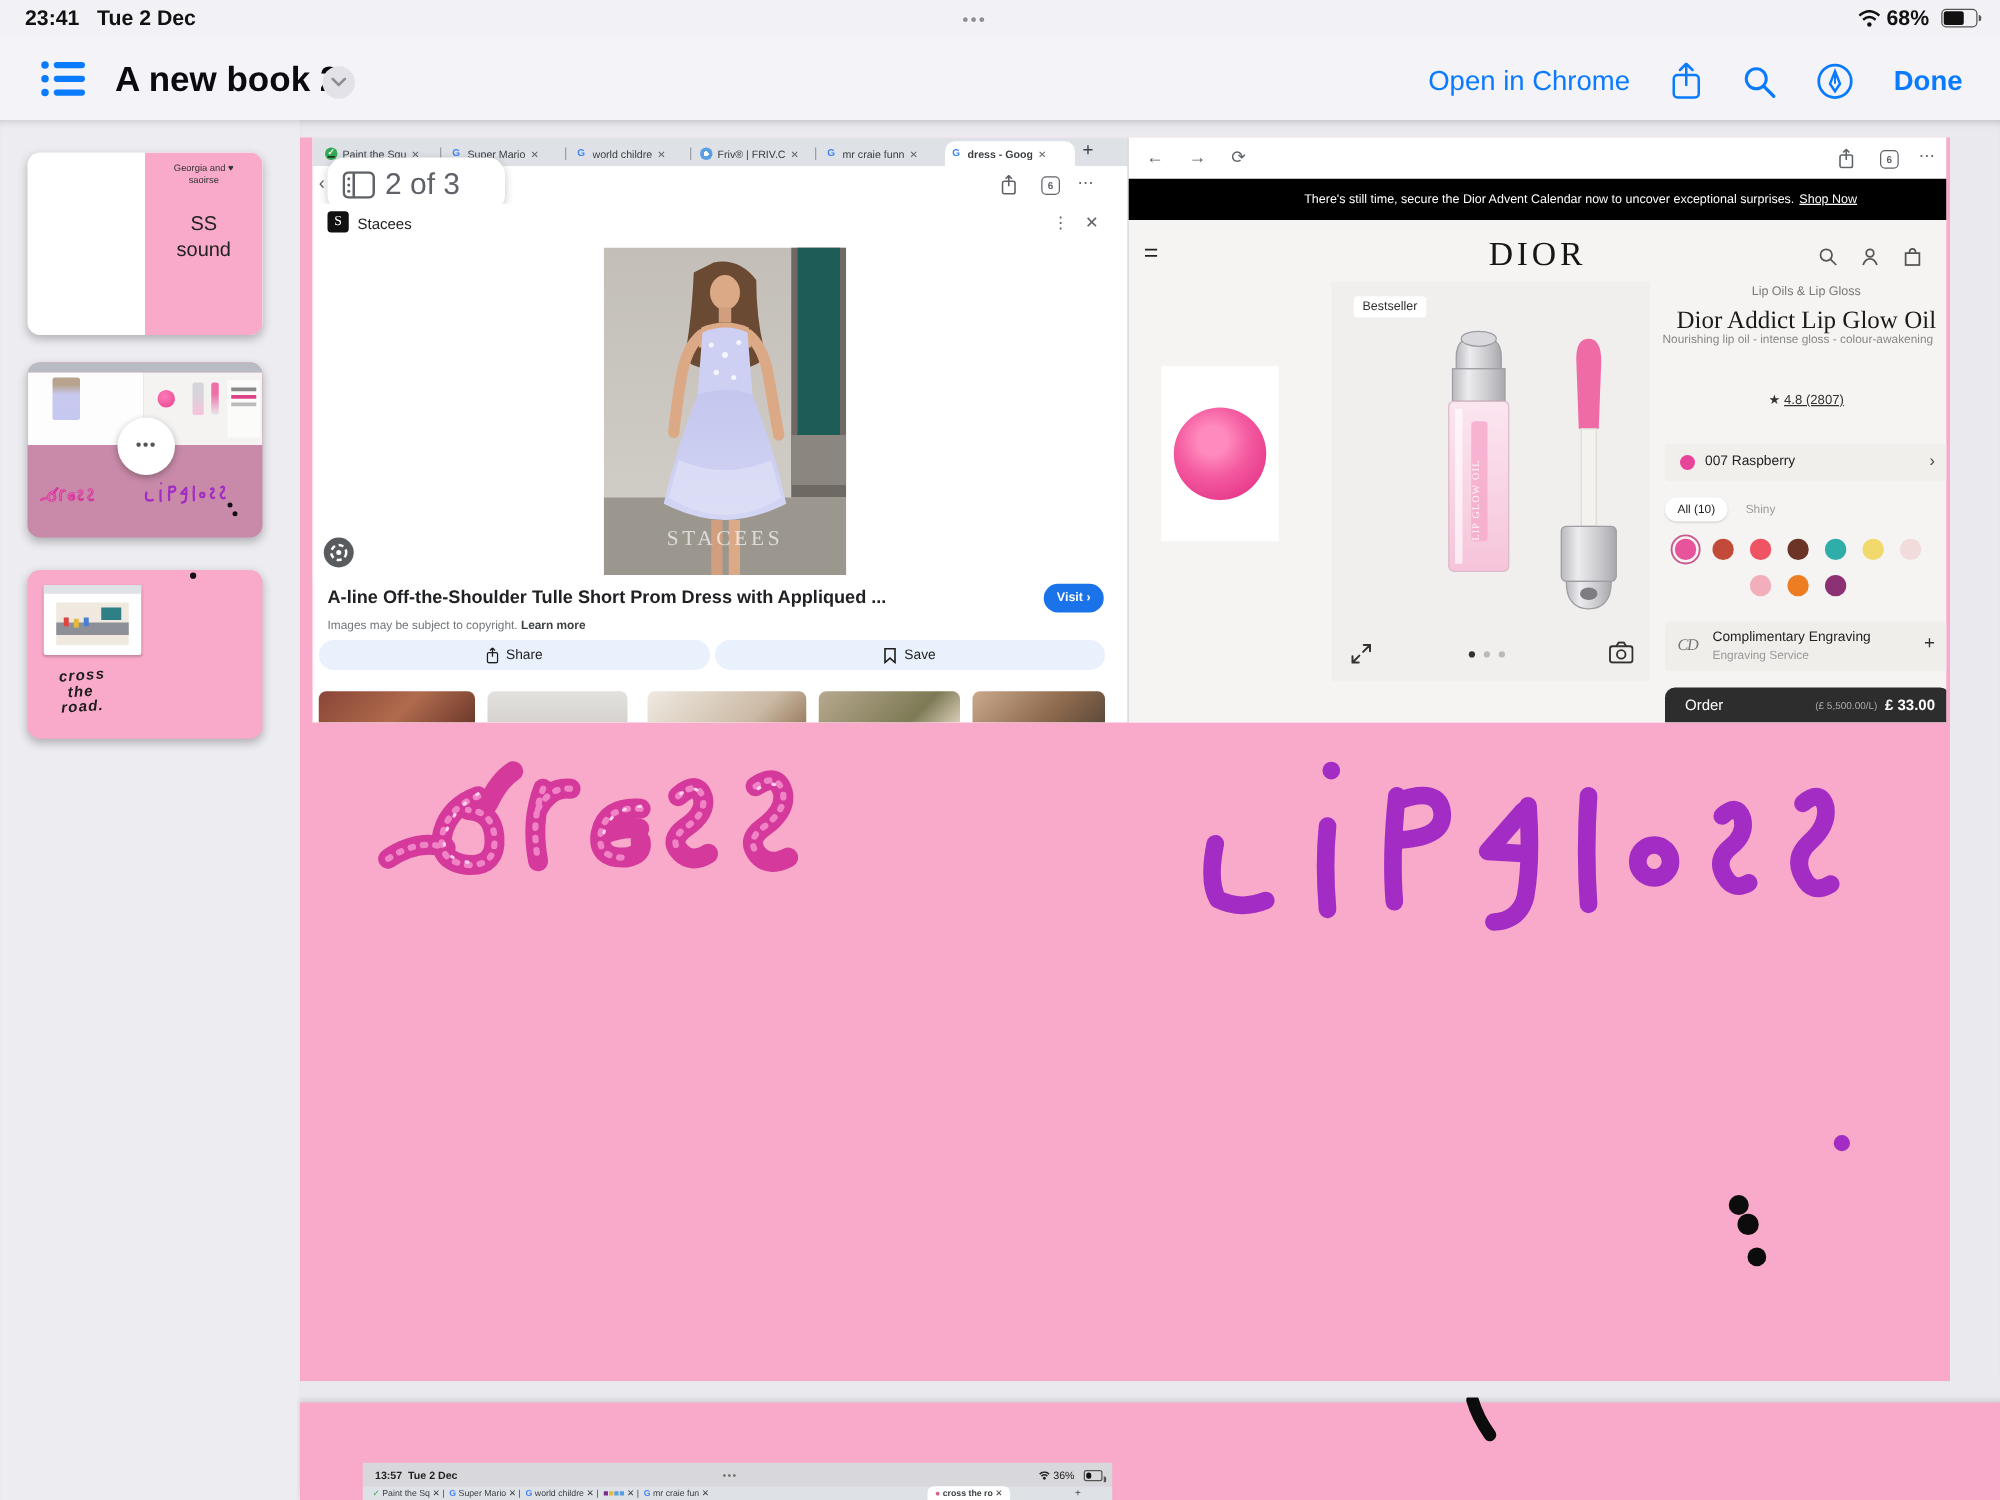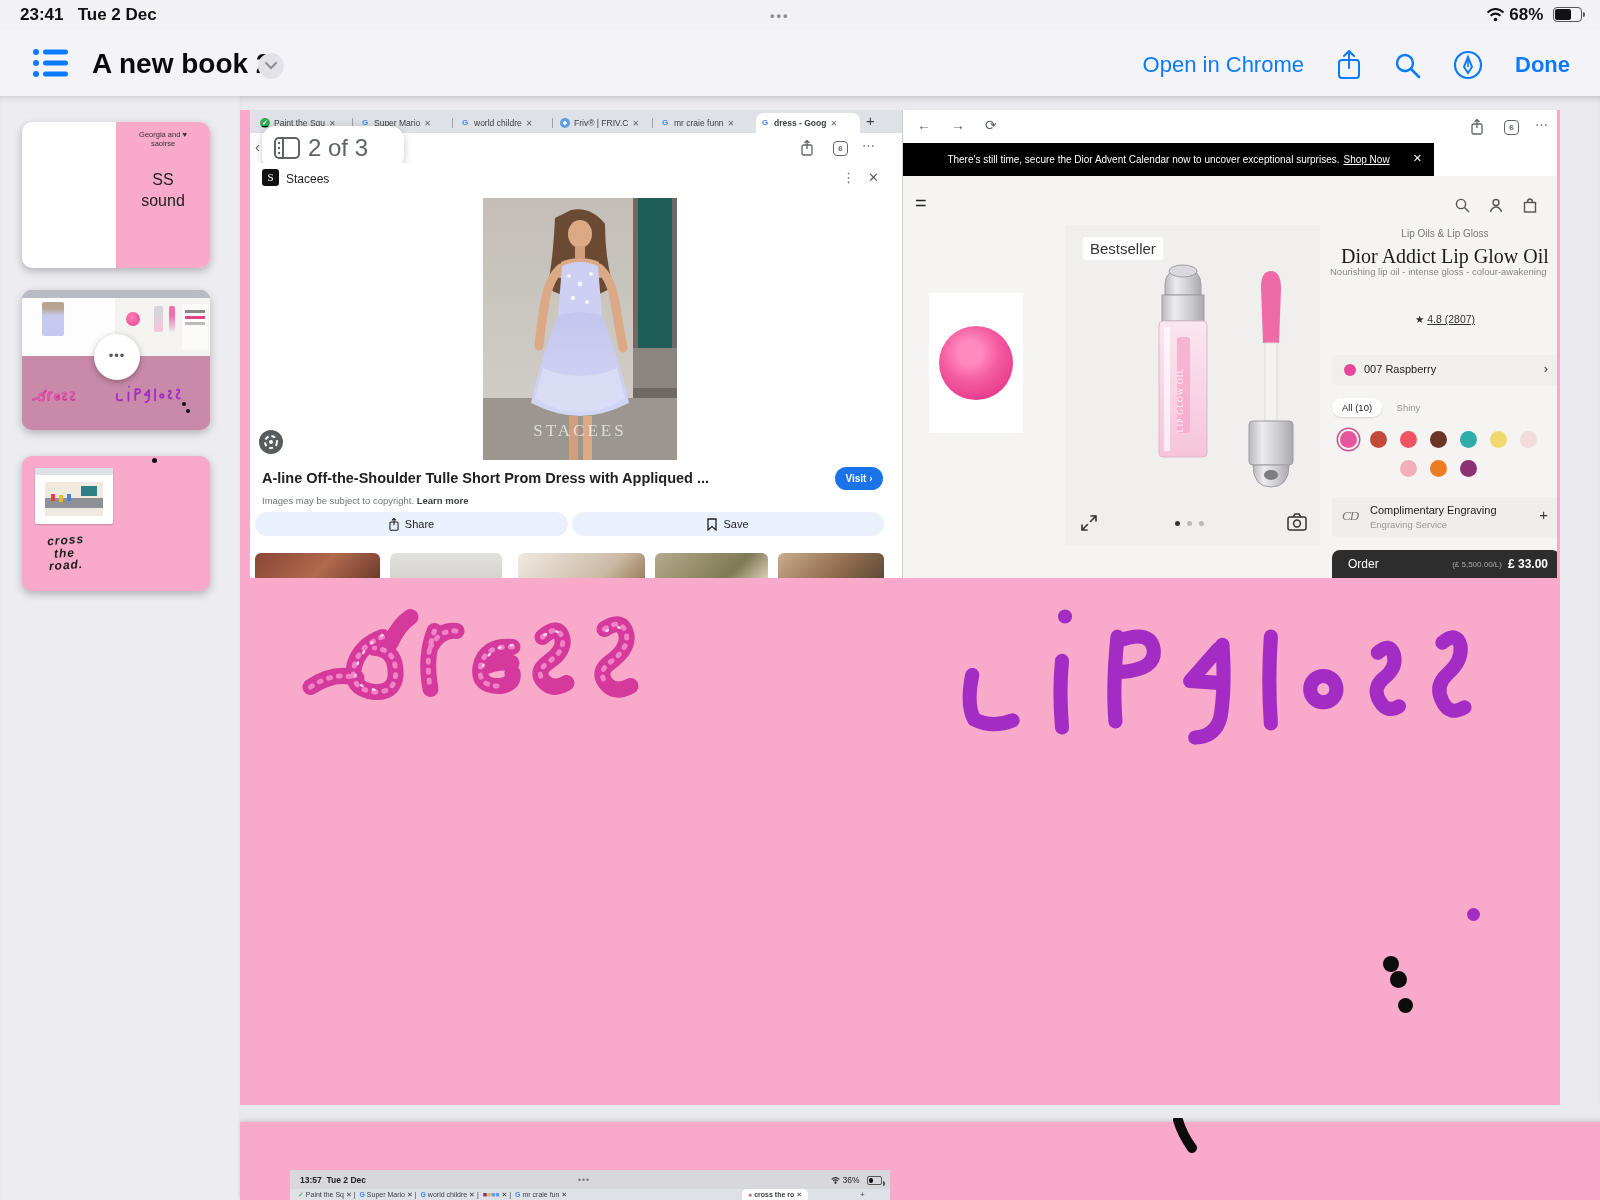--- a/index.html
+++ b/index.html
@@ -377,48 +377,49 @@
       <span class="abs gicon" style="left:48px;top:7px;font-size:14px;">→</span>
       <span class="abs gicon" style="left:82px;top:7px;font-size:14px;">⟳</span>
       <svg class="abs" style="left:568px;top:9px;" width="12" height="16" viewBox="0 0 12 16">
         <rect x="1" y="5" width="10" height="10" rx="1.5" fill="none" stroke="#5f6368" stroke-width="1.3"></rect>
         <path d="M6 0.5 L6 9 M3.5 3 L6 0.5 L8.5 3" stroke="#5f6368" stroke-width="1.3" fill="none"></path>
       </svg>
       <div class="abs numbox" style="left:601px;top:10px;">6</div>
       <span class="abs gicon" style="left:632px;top:7px;font-size:13px;">⋯</span>
     </div>
 
-    <div class="abs" style="left:653px;top:33px;width:531px;height:33px;background:#000;color:#fff;font-size:10px;display:flex;align-items:center;justify-content:center;gap:4px;">
+    <div class="abs" style="left:653px;top:33px;width:651px;height:33px;background:#000;color:#fff;font-size:10px;display:flex;align-items:center;justify-content:center;gap:4px;padding-left:36px;">
       <span>There's still time, secure the Dior Advent Calendar now to uncover exceptional surprises.</span>
       <span class="mutedlink">Shop Now</span>
       <span class="abs" style="right:12px;top:9px;font-size:11px;">✕</span>
     </div>
 
     <div class="abs dior-bg" style="left:653px;top:66px;width:654px;height:402px;">
       <span class="abs" style="left:12px;top:16px;font-size:20px;color:#222;">=</span>
+      <span class="abs serif" style="left:0;top:12px;width:654px;text-align:center;font-size:27px;letter-spacing:3px;color:#161616;">DIOR</span>
       <svg class="abs" style="left:552px;top:22px;" width="15" height="15" viewBox="0 0 15 15">
         <circle cx="6" cy="6" r="4.6" fill="none" stroke="#555" stroke-width="1.4"></circle>
           <path d="M9.5 9.5 L14 14" stroke="#555" stroke-width="1.4"></path>
       </svg>
       <svg class="abs" style="left:586px;top:22px;" width="14" height="15" viewBox="0 0 14 15">
         <circle cx="7" cy="4.5" r="3" fill="none" stroke="#555" stroke-width="1.4"></circle>
         <path d="M1.5 14 Q3 9 7 9 Q11 9 12.5 14" fill="none" stroke="#555" stroke-width="1.4"></path>
       </svg>
       <svg class="abs" style="left:620px;top:22px;" width="14" height="15" viewBox="0 0 14 15">
         <rect x="1.5" y="4.5" width="11" height="9.5" fill="none" stroke="#555" stroke-width="1.4"></rect>
         <path d="M4.5 4.5 Q4.5 1 7 1 Q9.5 1 9.5 4.5" fill="none" stroke="#555" stroke-width="1.4"></path>
       </svg>
 
       <div class="abs" style="left:26px;top:117px;width:94px;height:140px;background:#fff;">
         <div class="abs" style="left:10px;top:33px;width:74px;height:74px;border-radius:50%;
              background:radial-gradient(circle at 42% 36%,#ff8abd 0 18%,#f45ba0 45%,#e73a8c 78%,#d22f7f);"></div>
       </div>
 
       <div class="abs" style="left:162px;top:49px;width:255px;height:320px;background:#f1efed;">
-        <span class="abs" style="left:18px;top:12px;background:#fff;border-radius:3px;padding:3px 7px;font-size:15px;color:#333;">Bestseller</span>
+        <span class="abs" style="left:18px;top:12px;background:#fff;border-radius:3px;padding:3px 7px;font-size:10px;color:#333;">Bestseller</span>
         <svg class="abs" style="left:0;top:0;" width="255" height="320" viewBox="0 0 255 320">
           <defs>
             <linearGradient id="silver" x1="0" y1="0" x2="1" y2="0">
               <stop offset="0" stop-color="#b9b9be"></stop>
                 <stop offset=".3" stop-color="#ececef"></stop>
               <stop offset=".7" stop-color="#c9c9cd"></stop>
                 <stop offset="1" stop-color="#a8a8ad"></stop>
             </linearGradient>
             <linearGradient id="juice" x1="0" y1="0" x2="0" y2="1">
               <stop offset="0" stop-color="#fbe6f0"></stop>

